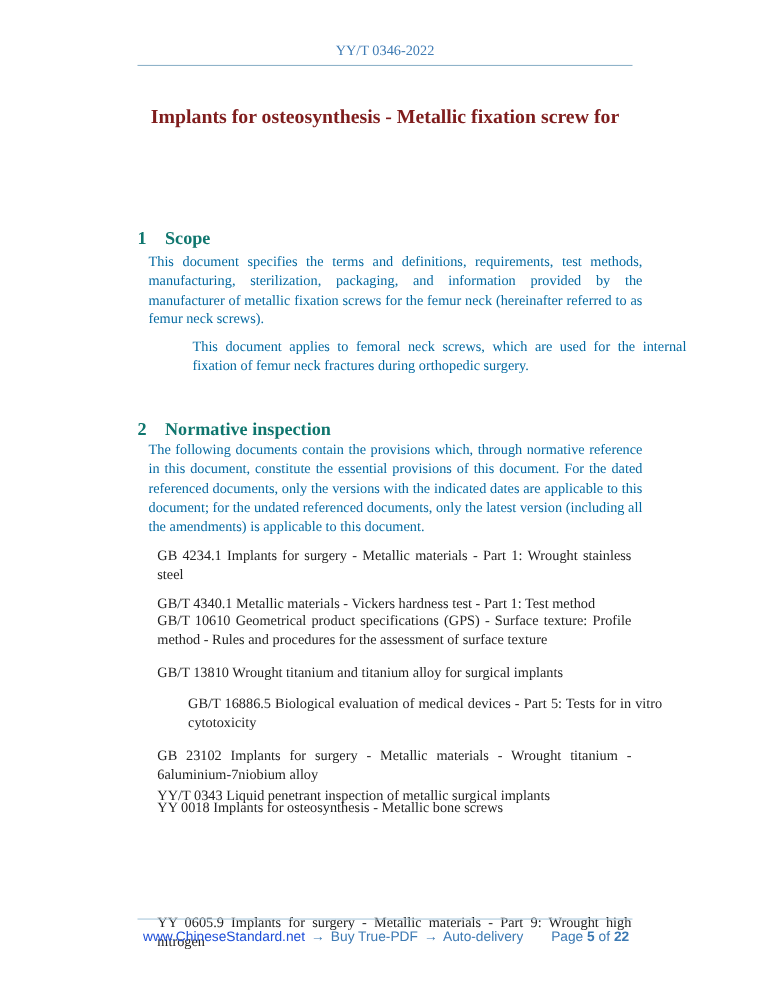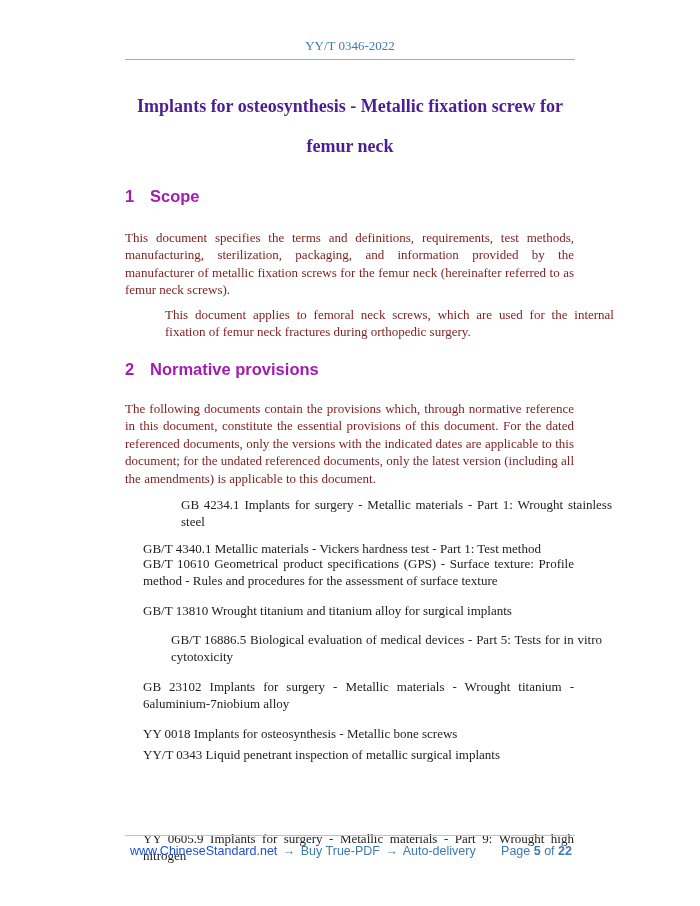--- a/index.html
+++ b/index.html
@@ -8,31 +8,31 @@
     .running-header {
       position: absolute; left: 125px; top: 38px; width: 450px; text-align: center;
       font-family: "Liberation Serif", serif; font-size: 13px; color: #3d7ab3;
     }
     .header-rule {
       position: absolute; left: 125px; top: 59px; width: 450px; height: 0;
       border-top: 1px solid #8fb3c9;
     }
     .doc-title {
       position: absolute; left: 125px; top: 86px; width: 450px; text-align: center;
-      font-family: "Liberation Serif", serif; font-weight: bold; font-size: 18px; color: #4c1d95;
+      font-family: "Liberation Serif", serif; font-weight: bold; font-size: 18px; color: #7f1d1d;
       line-height: 40px;
     }
     .section-heading {
       position: absolute; left: 125px; width: 450px;
-      font-family: Liberation Sans, sans-serif; font-weight: bold; font-size: 16.5px; color: #a21caf;
+      font-family: Liberation Serif, serif; font-weight: bold; font-size: 16.5px; color: #0f766e; margin-top: 20px;
     }
     .section-heading .num { display: inline-block; width: 25px; }
     .para {
-      position: absolute; left: 125px; width: 449px;
-      font-family: "Liberation Serif", serif; font-size: 13px; color: #7f1d1d;
+      position: absolute; left: 135px; width: 449px;
+      font-family: "Liberation Serif", serif; font-size: 13px; color: #0369a1;
       line-height: 17.4px; text-align: justify;
     }
     .ref {
       position: absolute; left: 143px; width: 431px;
       font-family: "Liberation Serif", serif; font-size: 13px; color: #222;
       line-height: 17.4px; text-align: justify;
     }
     .footer-rule {
       position: absolute; left: 125px; top: 835px; width: 450px; height: 0;
       border-top: 1px solid #a9c8dc;
@@ -48,42 +48,41 @@
   </style>
 </head>
 <body>
 
 <div class="page">
   <div class="running-header">YY/T 0346-2022</div>
   <div class="header-rule"></div>
 
   <div class="doc-title">
     <div>Implants for osteosynthesis - Metallic fixation screw for</div>
-    <div>femur neck</div>
   </div>
 
   <div class="section-heading" style="top:187px;">
     <span class="num">1</span><span>Scope</span>
   </div>
   <div class="para" style="top:229px;">This document specifies the terms and definitions, requirements, test methods, manufacturing, sterilization, packaging, and information provided by the manufacturer of metallic fixation screws for the femur neck (hereinafter referred to as femur neck screws).</div>
   <div class="para" style="top:306px;margin-left:40px;">This document applies to femoral neck screws, which are used for the internal fixation of femur neck fractures during orthopedic surgery.</div>
 
   <div class="section-heading" style="top:360px;">
-    <span class="num">2</span><span>Normative provisions</span>
+    <span class="num">2</span><span>Normative inspection</span>
   </div>
   <div class="para" style="top:400px;">The following documents contain the provisions which, through normative reference in this document, constitute the essential provisions of this document. For the dated referenced documents, only the versions with the indicated dates are applicable to this document; for the undated referenced documents, only the latest version (including all the amendments) is applicable to this document.</div>
 
-  <div class="ref" style="top:496px;margin-left:38px;">GB 4234.1 Implants for surgery - Metallic materials - Part 1: Wrought stainless steel</div>
+  <div class="ref" style="top:496px;">GB 4234.1 Implants for surgery - Metallic materials - Part 1: Wrought stainless steel</div>
   <div class="ref" style="top:540px;">GB/T 4340.1 Metallic materials - Vickers hardness test - Part 1: Test method</div>
   <div class="ref" style="top:555px;">GB/T 10610 Geometrical product specifications (GPS) - Surface texture: Profile method - Rules and procedures for the assessment of surface texture</div>
   <div class="ref" style="top:602px;">GB/T 13810 Wrought titanium and titanium alloy for surgical implants</div>
   <div class="ref" style="top:631px;margin-left:28px;">GB/T 16886.5 Biological evaluation of medical devices - Part 5: Tests for in vitro cytotoxicity</div>
   <div class="ref" style="top:678px;">GB 23102 Implants for surgery - Metallic materials - Wrought titanium - 6aluminium-7niobium alloy</div>
   <div class="ref" style="top:725px;">YY 0018 Implants for osteosynthesis - Metallic bone screws</div>
-  <div class="ref" style="top:746px;">YY/T 0343 Liquid penetrant inspection of metallic surgical implants</div>
+  <div class="ref" style="top:714px;">YY/T 0343 Liquid penetrant inspection of metallic surgical implants</div>
   <div class="ref" style="top:784px;margin-top:46px;">YY 0605.9 Implants for surgery - Metallic materials - Part 9: Wrought high nitrogen</div>
 
   <div class="footer-rule"></div>
   <div class="footer">
     <a>www.ChineseStandard.net </a><span class="arrow">→</span>
     <span>Buy True-PDF</span>
     <span class="arrow">→</span>
     <span>Auto-delivery</span>
     <span class="pageinfo">
       <span>Page</span>

